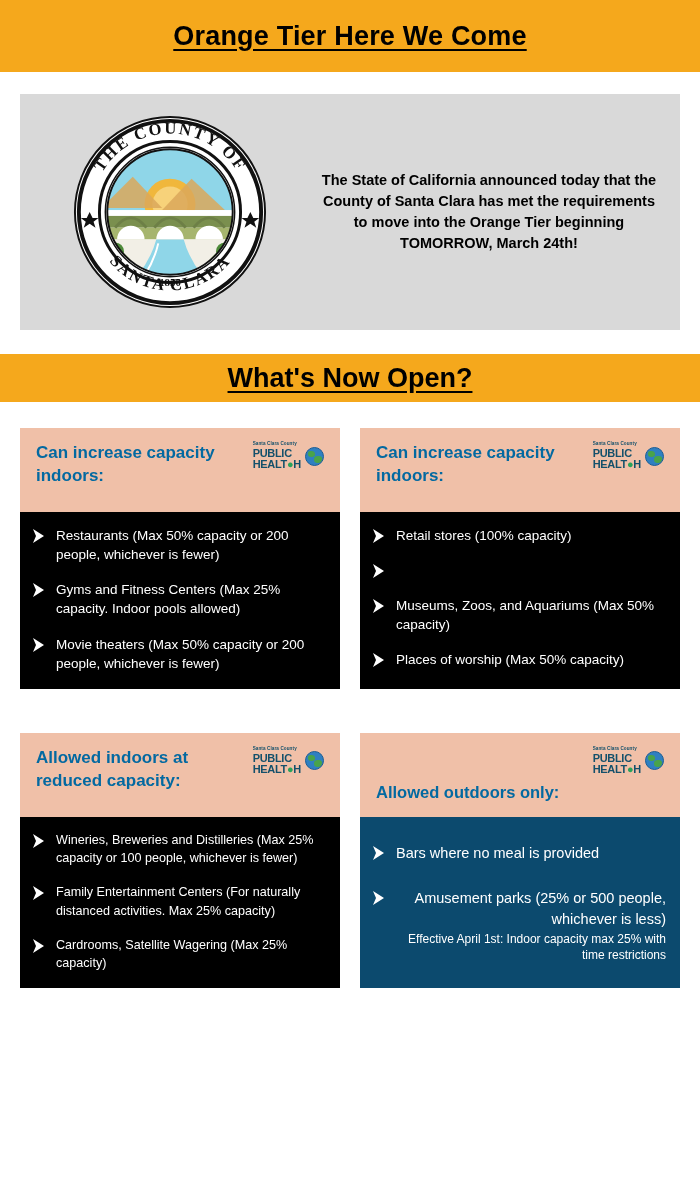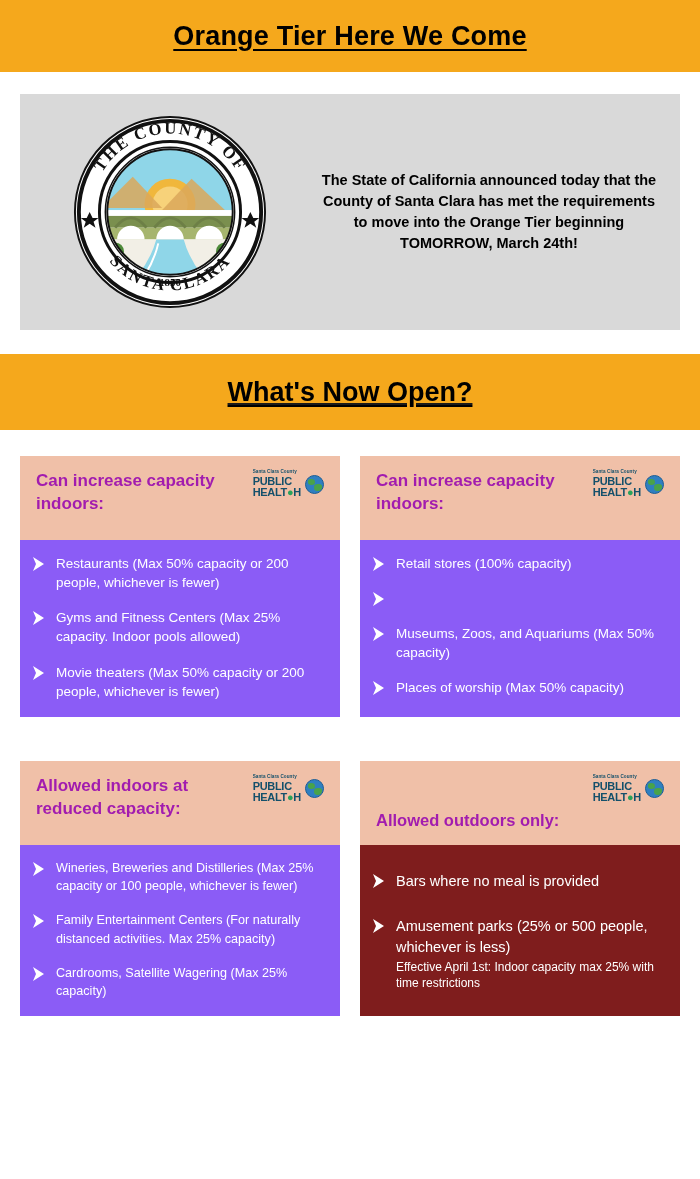--- a/index.html
+++ b/index.html
@@ -64,26 +64,25 @@
   .seal {
     width: 196px;
     height: 196px;
     position: relative;
   }
   .seal svg { display: block; }
 
   
   .section-banner {
     background: #f5a81c;
-    height: 76px;
+    height: 48px;
     margin-top: 24px;
     display: flex;
     align-items: center;
     justify-content: center;
-    text-decoration: underline;
   }
   .section-banner h2 {
     margin: 0;
     font-size: 27px;
     font-weight: bold;
     text-decoration: underline;
     text-underline-offset: 4px;
     color: #000;
   }
 
@@ -105,35 +104,36 @@
     padding: 14px 16px 16px 16px;
     display: flex;
     align-items: flex-start;
     justify-content: space-between;
     min-height: 54px;
     position: relative;
   }
   .card-head-title {
     font-size: 17px;
     font-weight: bold;
-    color: #a21caf;
+    color: #0369a1;
     line-height: 1.35;
     max-width: 215px;
   }
   .card-head-title.small {
     font-size: 16.5px;
   }
   .card-body {
-    background: #8b5cf6;
+    background: #000000;
     padding: 14px 14px 16px 10px;
     flex: 1;
     color: #ffffff;
   }
   .card-body.alt {
-    background: #7f1d1d;
+    background: #0c4a6e;
+    text-align: right;
   }
   .item {
     display: flex;
     align-items: flex-start;
     margin-bottom: 16px;
   }
   .item:last-child { margin-bottom: 0; }
   .chev {
     flex: 0 0 auto;
     width: 20px;

